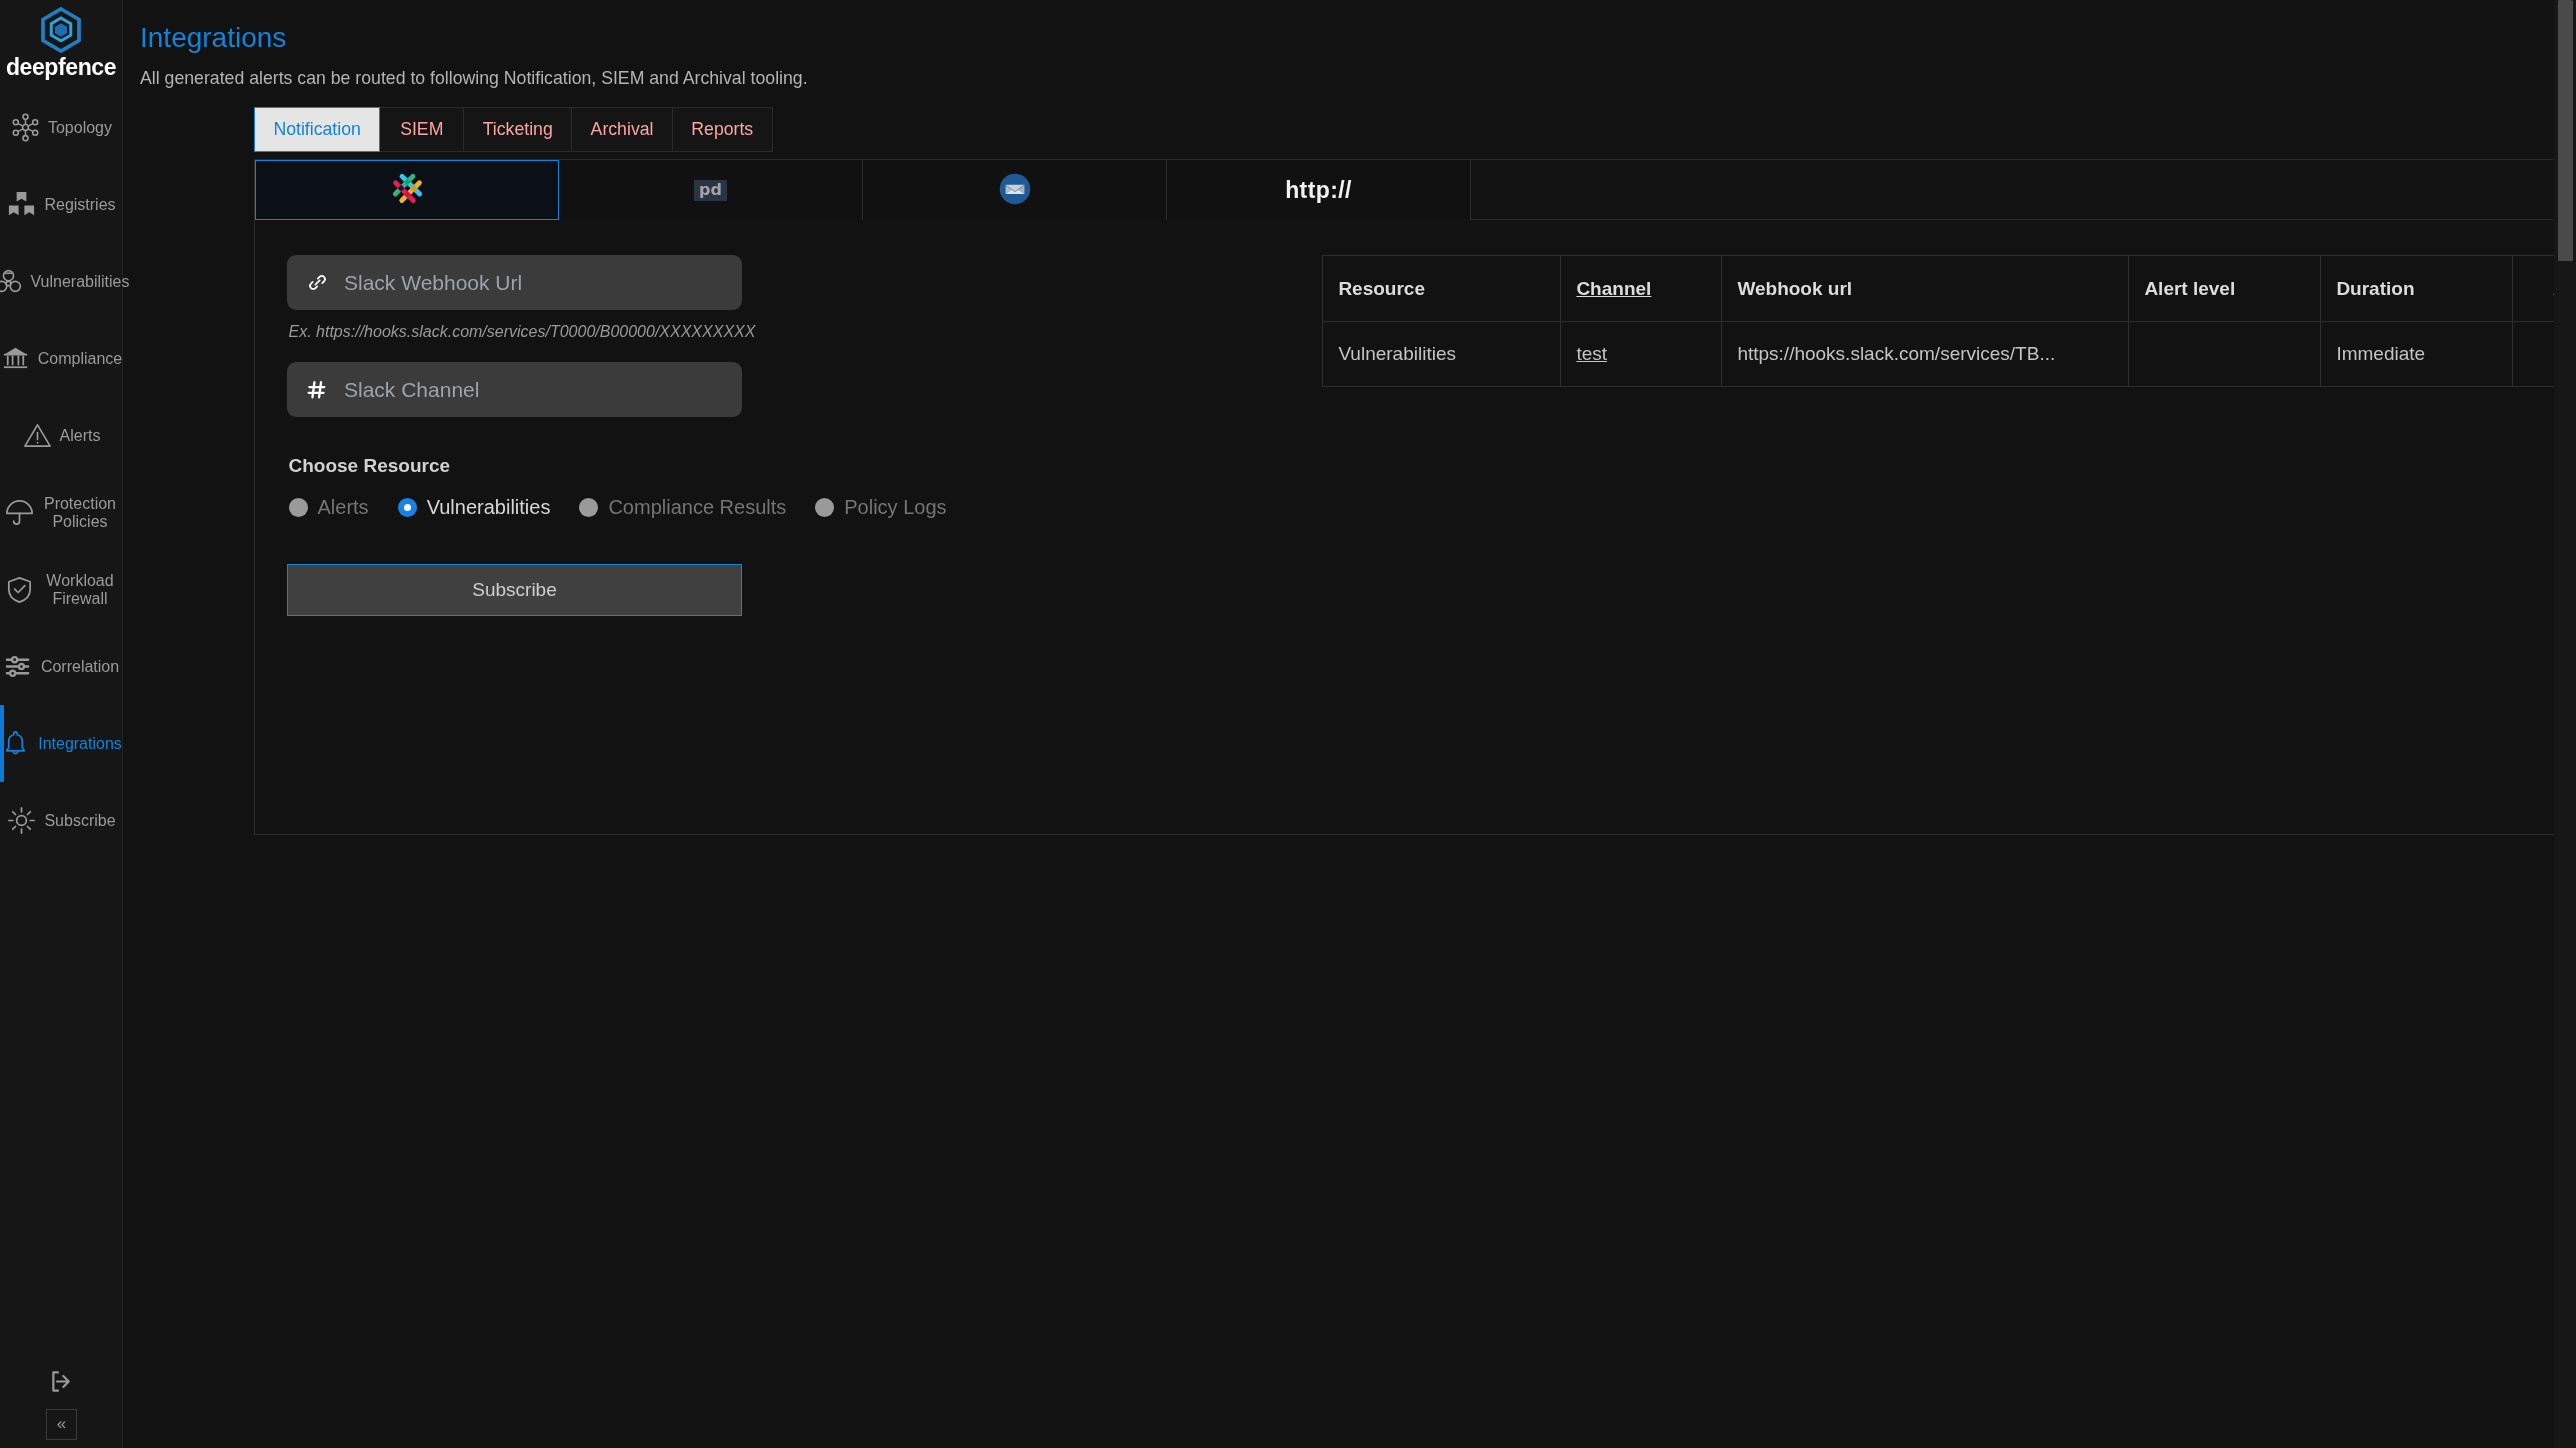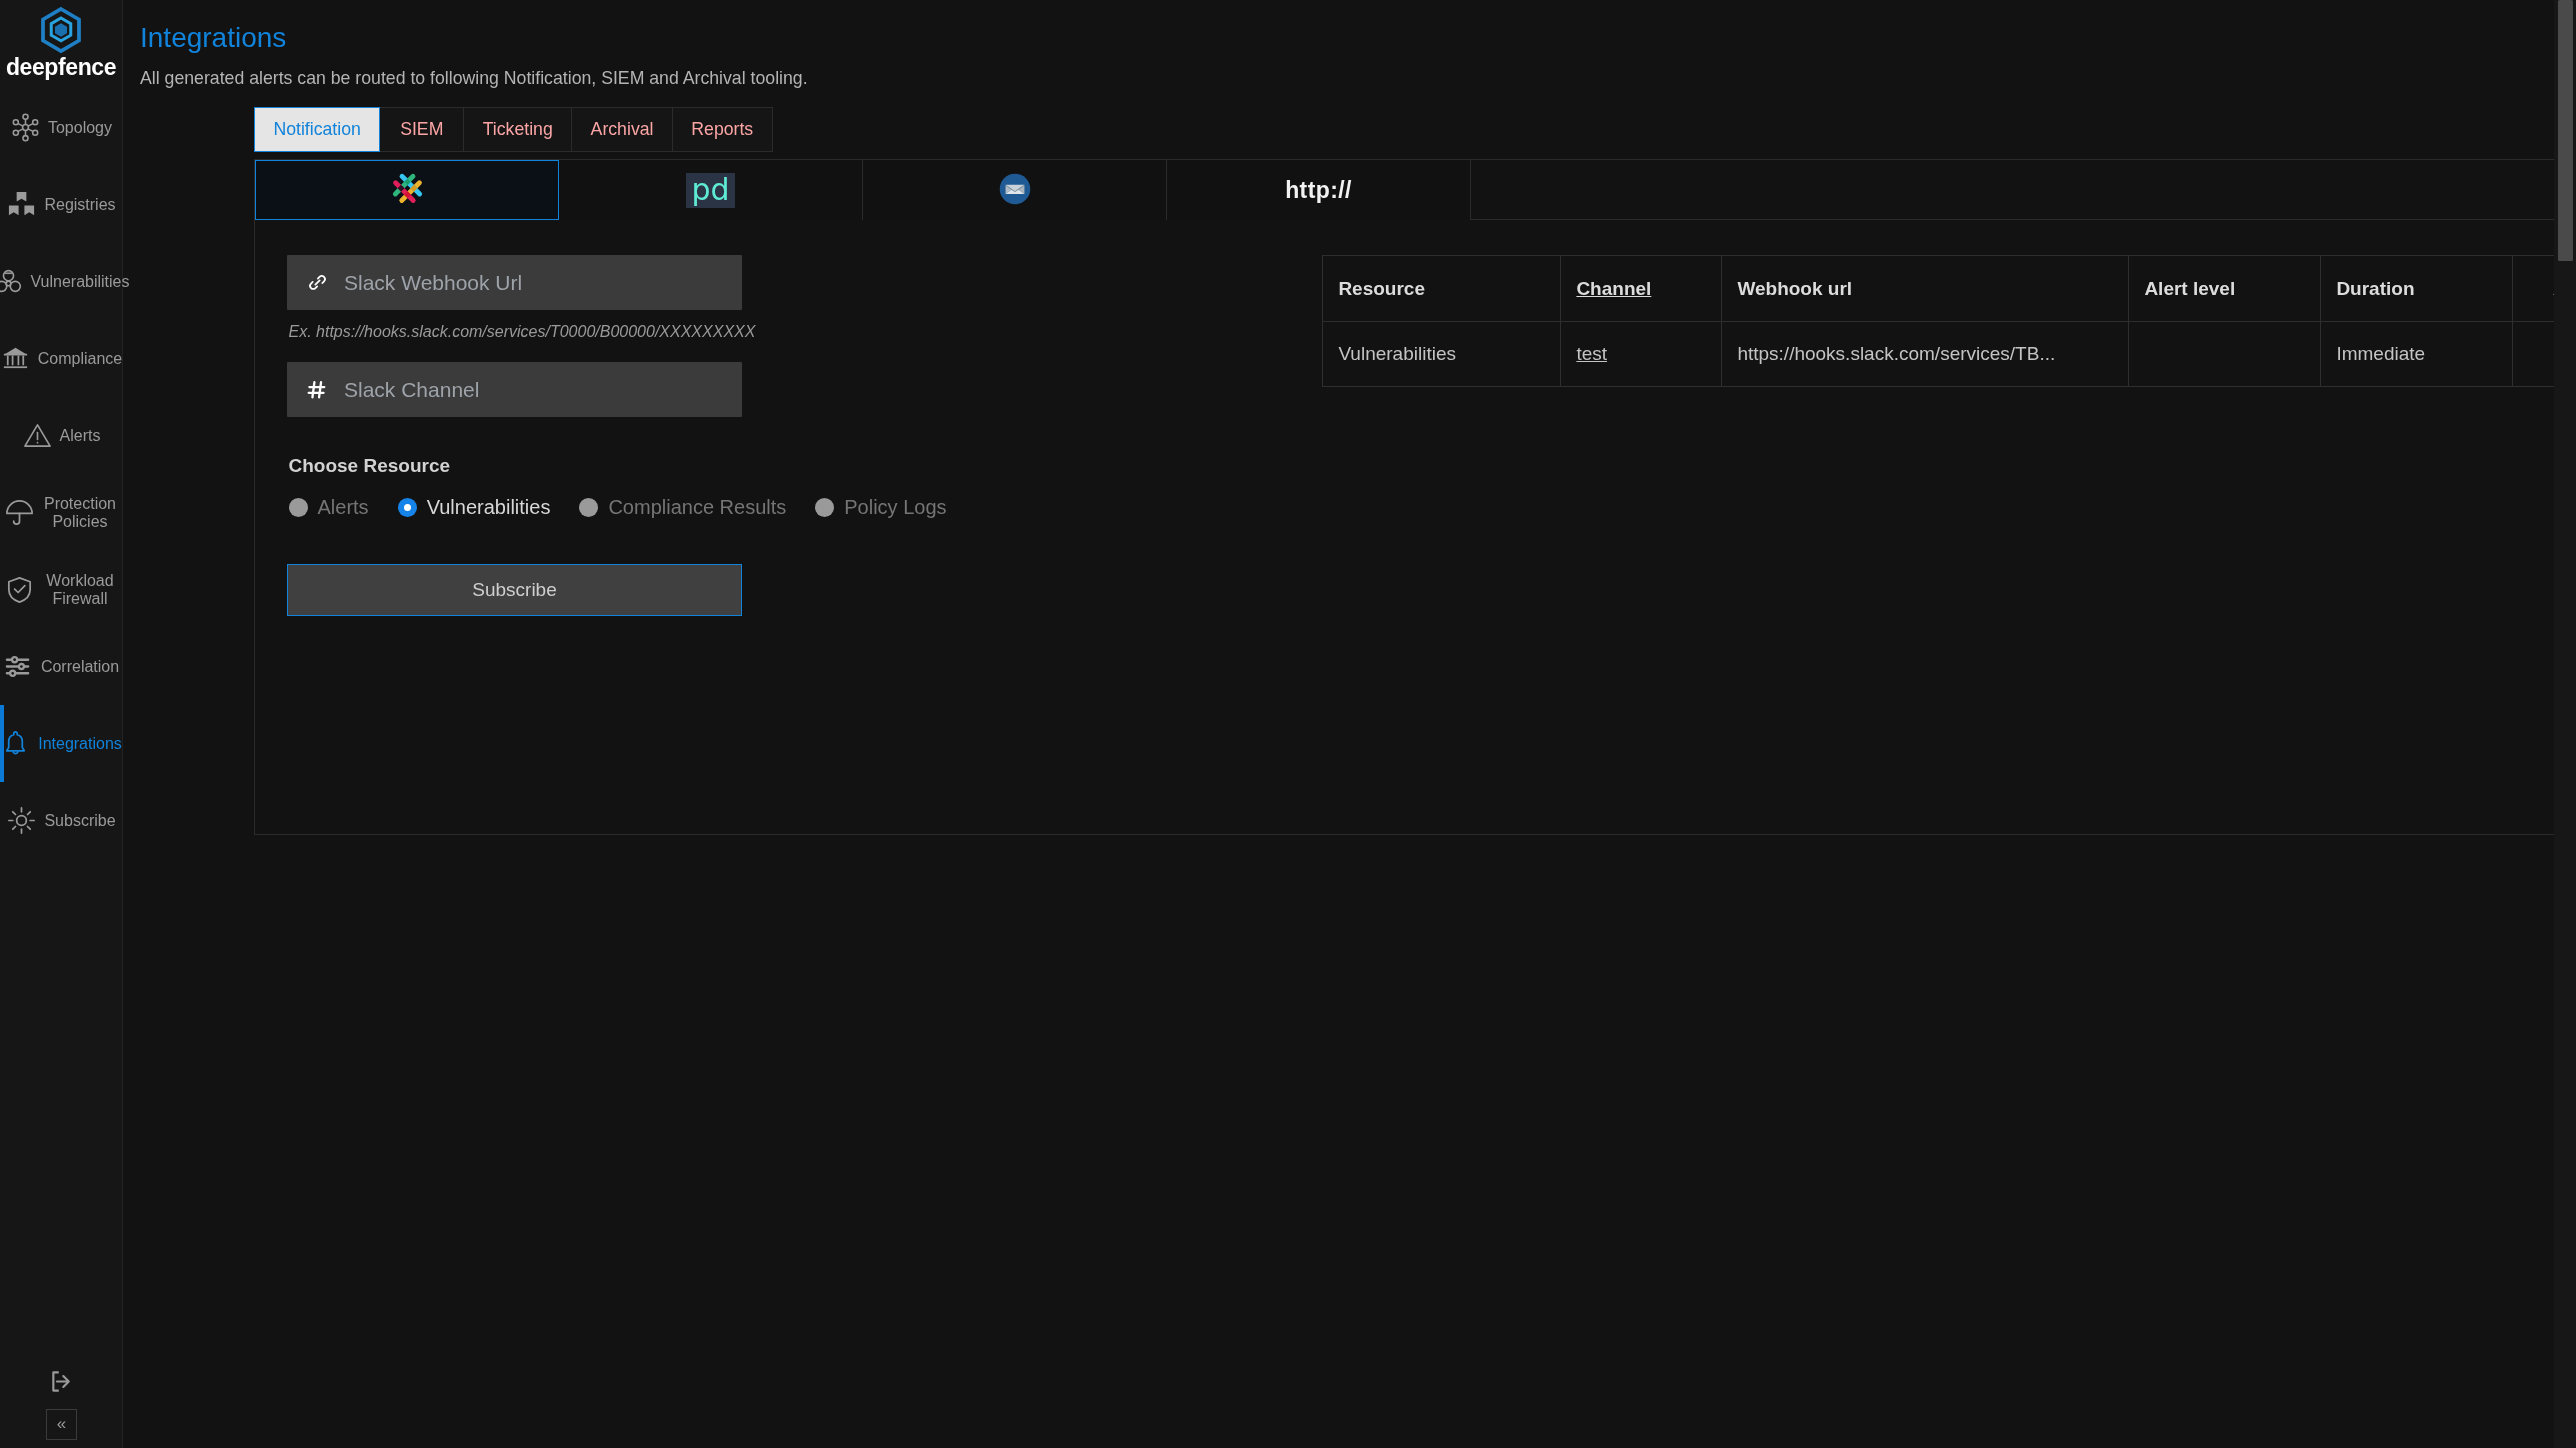--- a/index.html
+++ b/index.html
@@ -86,26 +86,26 @@
   .int-tab {
     flex: 0 0 304px; height: 60px;
     display: flex; align-items: center; justify-content: center;
     border-right: 0.8px solid #2b2b2b; background: #111111; cursor: pointer;
   }
   .int-tab.active { border: 1.5px solid #1183db; background: #0a1016; }
   .int-tab .http-glyph { font-size: 23px; font-weight: bold; color: #f2f2f2; letter-spacing: 0.4px; }
   .pd-box {
     background: #2b3444; padding: 2.3px 5.4px; display: inline-flex;
   }
-  .pd-text { font-family: "DejaVu Sans", sans-serif; font-size: 30px; font-weight: normal; color: #5eead4; line-height: 1; }
+  .pd-text { font-family: "DejaVu Sans", sans-serif; font-size: 16px; font-weight: bold; color: #a3a3a3; line-height: 1; }
 
   .card-body { display: flex; padding: 35px 0 0 0; }
   .form-col { width: 1021px; padding-left: 32px; }
   .field {
-    width: 455px; height: 55px; background: #3b3b3b; border-radius: 1px;
+    width: 455px; height: 55px; background: #3b3b3b; border-radius: 9px;
     display: flex; align-items: center; gap: 14px; padding: 0 17px;
   }
   .field .fico { width: 26px; height: 26px; display: flex; align-items: center; justify-content: center; color: #fff; }
   .field .fval { font-size: 21px; color: #9da3a9; }
   .hint { font-size: 16px; color: #9a9a9a; font-style: italic; margin: 12.3px 0 0 1.5px; }
   .spacer-28 { height: 21.5px; }
   .section-label { font-size: 19px; color: #d2d2d2; font-weight: bold; margin: 38px 0 0 1.5px; }
   .radios { display: flex; align-items: center; gap: 29px; margin: 18.4px 0 0 1.5px; }
   .radio { display: flex; align-items: center; gap: 10px; cursor: pointer; }
   .dot {

